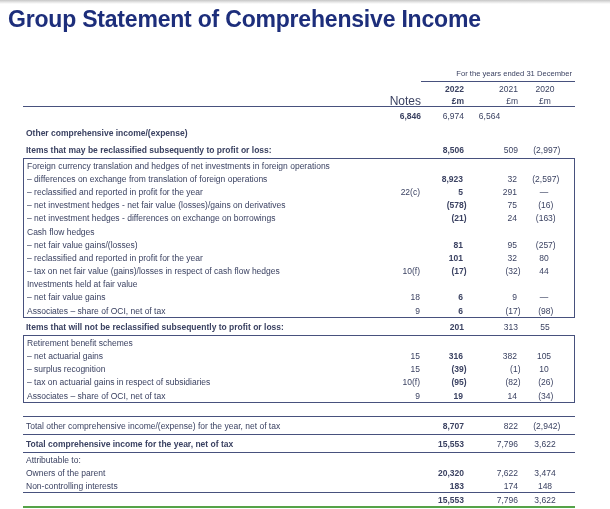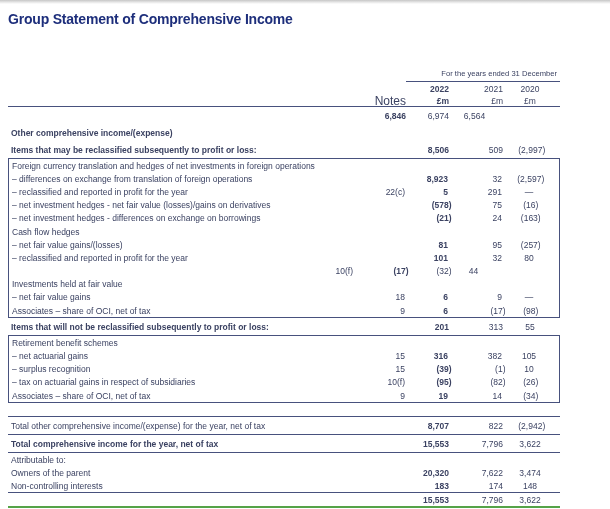--- a/index.html
+++ b/index.html
@@ -9,24 +9,24 @@
     --green:#55a348;
   }
   *{margin:0;padding:0;box-sizing:content-box;}
   body{background:#fff;}
   .page{
     width:610px;height:509px;overflow:hidden;background:#ffffff;
     font-family:"Liberation Sans", sans-serif;color:var(--text);position:relative;
   }
   .top-edge{height:4px;background:linear-gradient(180deg,#c6c6c6 0%,#e7e7e7 55%,#ffffff 100%);}
   .page-title{
-    margin:3px 8px 0 8px;font-size:14px;line-height:24px;font-weight:700;
+    margin:3px 8px 0 8px;font-size:23px;line-height:24px;font-weight:700;
     color:var(--title);letter-spacing:-0.2px;
   }
-  .content{margin-left:8px;width:552px;}
+  .content{margin-left:23px;width:552px;}
   .thead{margin-top:36px;}
   .row{
     display:grid;grid-template-columns:1fr 52px 43px 54px 57px;
     align-items:center;height:13.2px;font-size:8.5px;line-height:10px;
   }
   .row.tall{height:17px;}
   .row.mid{height:13px;}
   .row.final{height:13px;}
   .cell{white-space:nowrap;}
   .lbl{padding-left:3px;overflow:hidden;}
@@ -151,20 +151,21 @@
             <div class="cell num c20"><span class="neg">(257)</span></div>
           </div>
           <div class="row">
             <div class="cell lbl">– reclassified and reported in profit for the year</div>
             <div class="cell note"></div>
             <div class="cell num v2022"><span>101</span></div>
             <div class="cell num"><span>32</span></div>
             <div class="cell num c20"><span>80</span></div>
           </div>
           <div class="row">
+            <div class="cell lbl">– tax on net fair value (gains)/losses in respect of cash flow hedges</div>
             <div class="cell note">10(f)</div>
             <div class="cell num v2022"><span class="neg">(17)</span></div>
             <div class="cell num"><span class="neg">(32)</span></div>
             <div class="cell num c20"><span>44</span></div>
           </div>
           <div class="row">
             <div class="cell lbl">Investments held at fair value</div>
             <div class="cell note"></div>
             <div class="cell num v2022"><span></span></div>
             <div class="cell num"><span></span></div>

